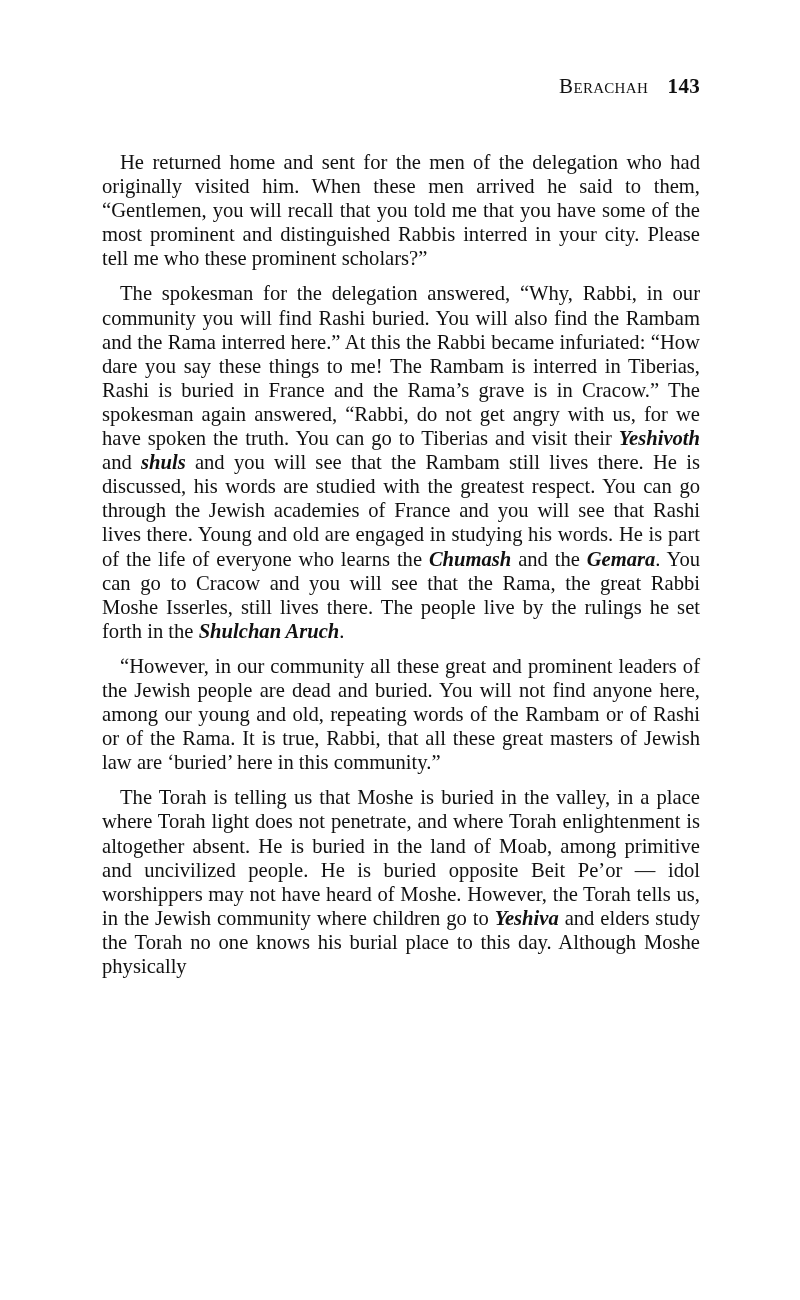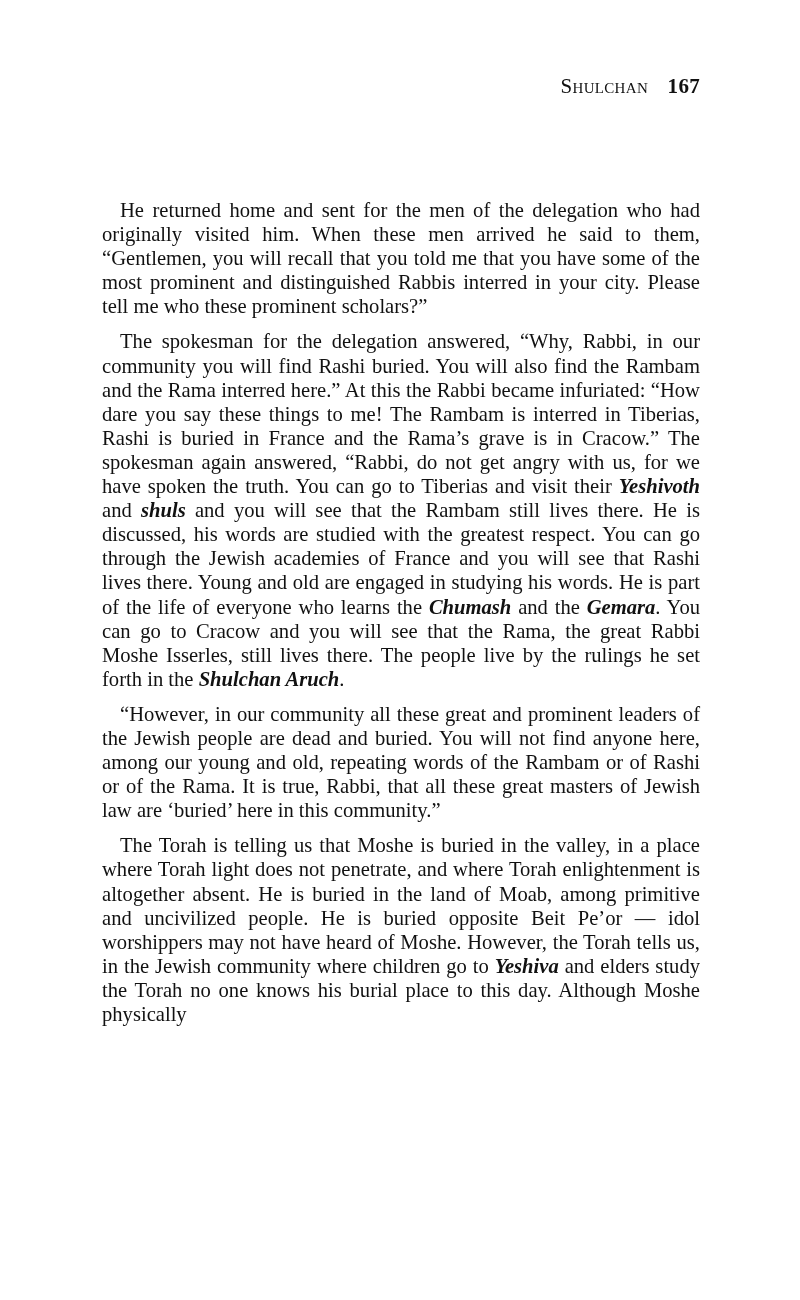--- a/index.html
+++ b/index.html
@@ -35,40 +35,39 @@
     .running-head .folio {
       font-weight: bold;
     }
     .body-text {
       position: absolute;
       left: 102px;
       top: 150px;
       width: 598px;
       font-size: 20.6px;
       line-height: 24.1px;
-      margin-top: 48px;
     }
     .body-text p {
       margin: 0 0 11px 0;
       text-indent: 18px;
       text-align: justify;
       hyphens: none;
     }
     .body-text em {
       font-style: italic;
       font-weight: bold;
     }
   </style>
 </head>
 <body>
 
 <div class="page">
   <div class="running-head">
-    <span class="title">Shulchan</span>
-    <span class="folio">167</span>
+    <span class="title">Berachah</span>
+    <span class="folio">143</span>
   </div>
 
   <div class="body-text">
     <p><span>He returned home and sent for the men of the delegation who had originally visited him. When these men arrived he said to them, “Gentlemen, you will recall that you told me that you have some of the most prominent and distinguished Rabbis interred in your city. Please tell me who these prominent scholars?”</span></p>
     <p><span>The spokesman for the delegation answered, “Why, Rabbi, in our community you will find Rashi buried. You will also find the Rambam and the Rama interred here.” At this the Rabbi became infuriated: “How dare you say these things to me! The Rambam is interred in Tiberias, Rashi is buried in France and the Rama’s grave is in Cracow.” The spokesman again answered, “Rabbi, do not get angry with us, for we have spoken the truth. You can go to Tiberias and visit their </span><em>Yeshivoth</em><span> and </span><em>shuls</em><span> and you will see that the Rambam still lives there. He is discussed, his words are studied with the greatest respect. You can go through the Jewish academies of France and you will see that Rashi lives there. Young and old are engaged in studying his words. He is part of the life of everyone who learns the </span><em>Chumash</em><span> and the </span><em>Gemara</em><span>. You can go to Cracow and you will see that the Rama, the great Rabbi Moshe Isserles, still lives there. The people live by the rulings he set forth in the </span><em>Shulchan Aruch</em><span>.</span></p>
     <p><span>“However, in our community all these great and prominent leaders of the Jewish people are dead and buried. You will not find anyone here, among our young and old, repeating words of the Rambam or of Rashi or of the Rama. It is true, Rabbi, that all these great masters of Jewish law are ‘buried’ here in this community.”</span></p>
     <p><span>The Torah is telling us that Moshe is buried in the valley, in a place where Torah light does not penetrate, and where Torah enlightenment is altogether absent. He is buried in the land of Moab, among primitive and uncivilized people. He is buried opposite Beit Pe’or — idol worshippers may not have heard of Moshe. However, the Torah tells us, in the Jewish community where children go to </span><em>Yeshiva</em><span> and elders study the Torah no one knows his burial place to this day. Although Moshe physically</span></p>
   </div>
 </div>
 

